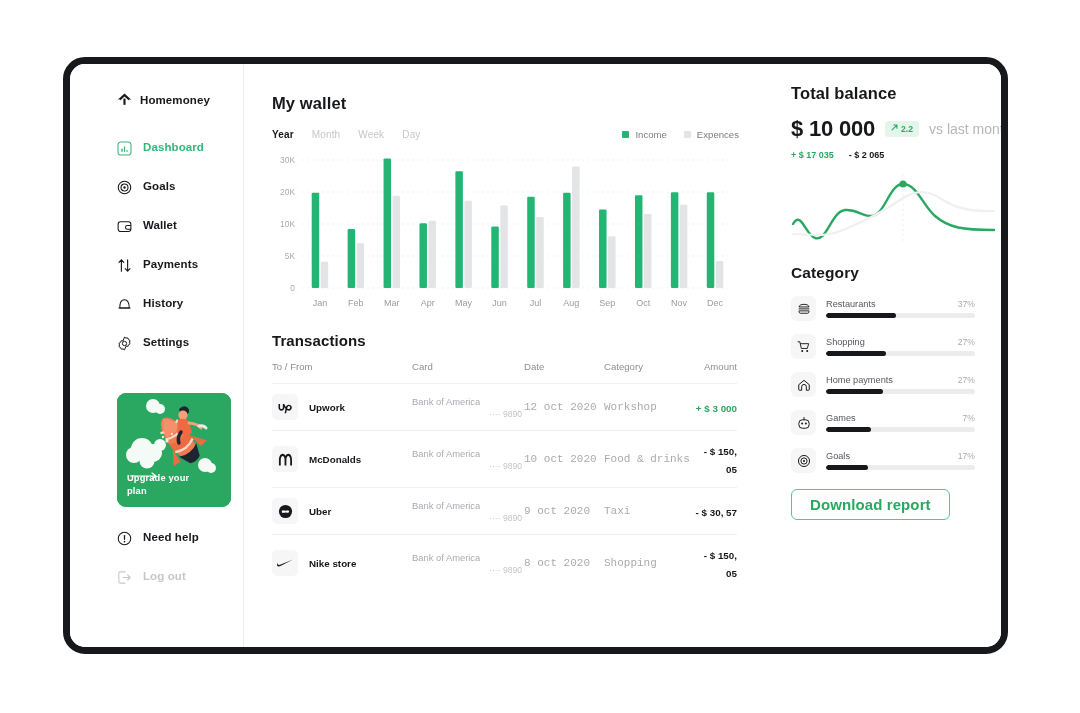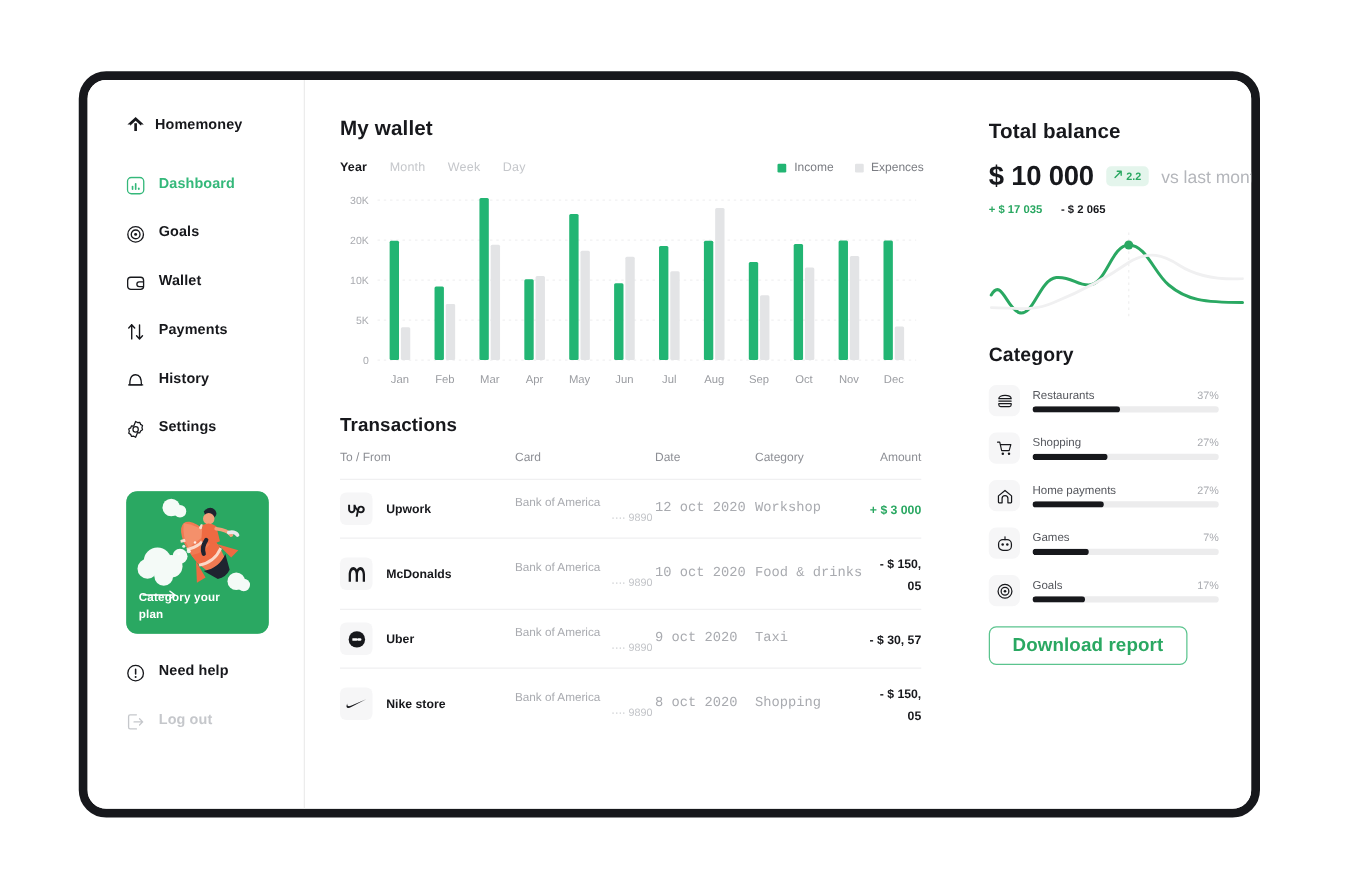--- a/index.html
+++ b/index.html
@@ -19,21 +19,21 @@
     border-radius: 22px;
     background: #ffffff;
     overflow: hidden;
   }
   .screen { position: absolute; inset: 0; display: flex; background:#fff; }
 
   
   .sidebar {
     width: 174px; flex: 0 0 174px;
     border-right: 1px solid #ececec;
-    padding: 28px 0 0 0;
+    padding: 28px 0 0 16px;
     position: relative;
   }
   .brand {
     display: flex; align-items: center; gap: 8px;
     padding-left: 31px; margin-bottom: 34px;
   }
   .brand-name { font-size: 11.5px; font-weight: 700; color: #17181c; letter-spacing: .1px; }
 
   .nav { display: flex; flex-direction: column; }
   .nav-item {
@@ -104,21 +104,21 @@
   .party-name { font-size: 9.8px; font-weight: 700; color: #17181c; }
   .card-bank { font-size: 9.4px; color: #a9abb0; line-height: 13px; }
   .card-num { font-size: 8.6px; color: #c2c4c8; text-align: right; line-height: 12px; padding-right: 2px; }
   .muted { font-size: 11px; color: #a9abb0; font-family: Liberation Mono, monospace; }
   .amt { font-size: 9.8px; font-weight: 700; color: #17181c; }
   .amt.pos { color: #2aa862; }
 
   
   .right {
     width: 232px; flex: 0 0 232px;
-    padding: 32px 26px 0 22px;
+    padding: 20px 26px 0 22px;
   }
   .balance-row { display: flex; align-items: center; gap: 10px; margin-top: 13px; }
   .balance { font-size: 22px; font-weight: 700; color: #17181c; letter-spacing: -.2px; white-space: nowrap; }
   .badge {
     display: inline-flex; align-items: flex-start; gap: 3px;
     background: #e4f5ec; color: #2aa862;
     font-size: 8.6px; font-weight: 700;
     padding: 3px 6px; border-radius: 4px;
   }
   .vs { font-size: 14px; color: #b4b6bb; white-space: nowrap; }
@@ -259,21 +259,21 @@
         </g>
 
         <g fill="#ffffff" opacity="0.85">
           <circle cx="50" cy="48" r="1.6"></circle>
               <circle cx="46" cy="44" r="1.2"></circle>
           <circle cx="55" cy="41" r="1"></circle>
               <circle cx="42" cy="50" r="1.1"></circle>
         </g>
       </svg>
       <div class="promo-text">
-        <span>Category your</span><br>
+        <span>Upgrade your</span><br>
         <span>plan</span>
         <svg class="promo-arrow" width="30" height="8" viewBox="0 0 30 8">
           <path d="M0 4 H26 M22 1 L26 4 L22 7" fill="none" stroke="#ffffff" stroke-width="1.2" stroke-linecap="round" stroke-linejoin="round"></path>
         </svg>
       </div>
     </div>
 
     <div class="bottom-nav">
       <div class="nav-item">
         <svg class="nav-ico" viewBox="0 0 24 24">

